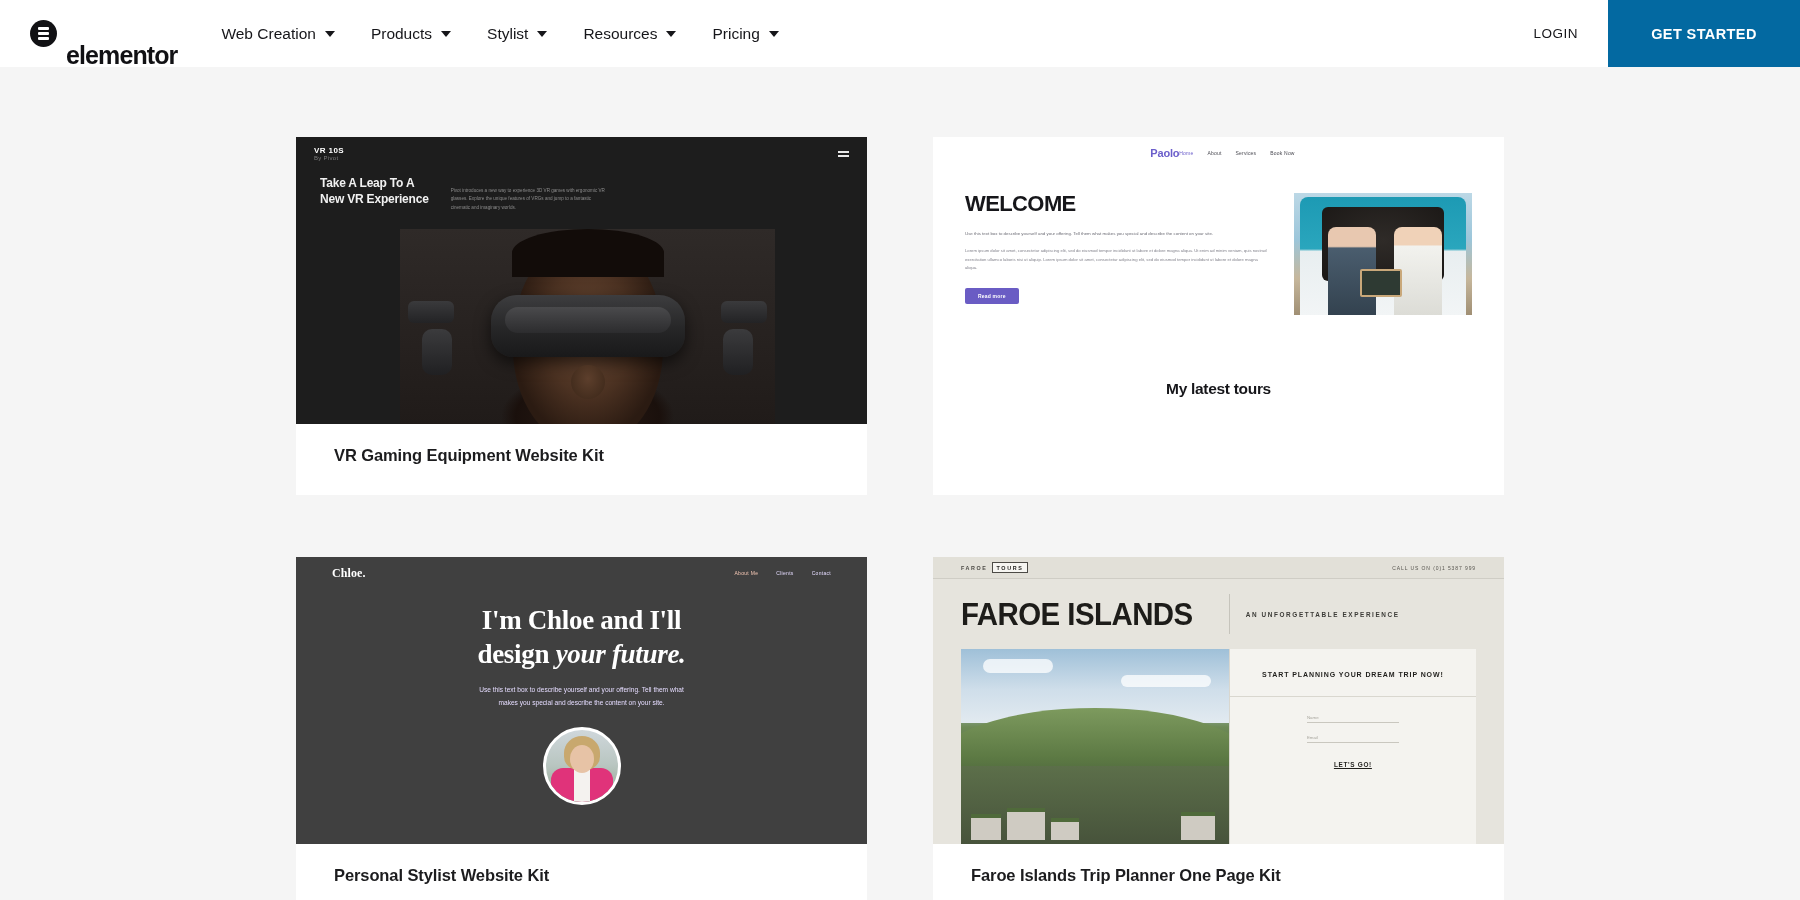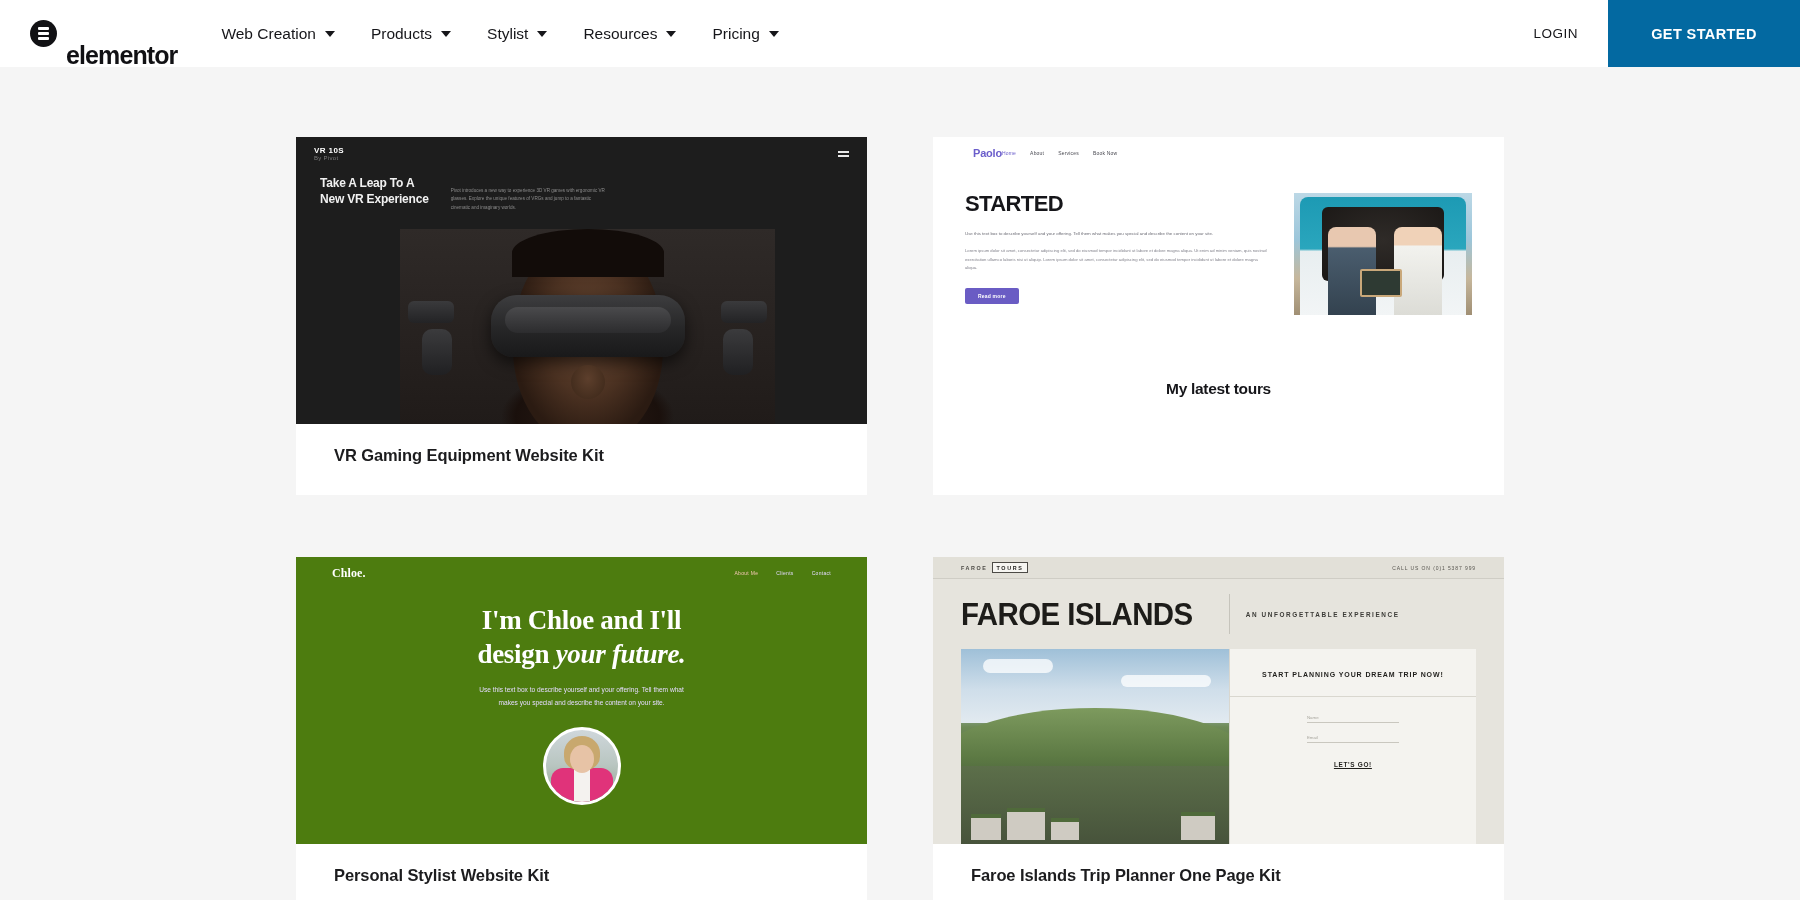--- a/index.html
+++ b/index.html
@@ -214,21 +214,21 @@
     position: absolute; left: 50%; transform: translateX(-50%);
     top: 136px; width: 34px; height: 34px;
     background: radial-gradient(ellipse at 50% 40%, #5d3f2c, #3a2618);
     border-radius: 50%;
   }
 
   
   .paolo { background: #ffffff; }
   .p-topbar {
     position: absolute; top: 0; left: 8px; right: 0; height: 32px;
-    display: flex; align-items: center; justify-content: flex-start;
+    display: flex; align-items: center; justify-content: center;
     padding: 0 32px;
     background: #ffffff;
   }
   .p-logo { font-size: 11px; font-weight: 700; color: #6b5ecb; letter-spacing: -0.2px; }
   .p-nav { display: flex; gap: 14px; }
   .p-nav span { font-size: 5px; color: #4a4a52; letter-spacing: 0.2px; }
   .p-nav span.active { color: #6b5ecb; }
   .p-main {
     position: absolute; top: 40px; left: 0; right: 0; bottom: 54px;
     display: flex; gap: 26px; padding: 0 32px;
@@ -282,21 +282,21 @@
     position: absolute; left: 0; right: 0; bottom: 0; height: 54px;
     background: #ffffff;
     display: flex; align-items: flex-start; justify-content: center;
     padding-top: 10px;
   }
   .p-tours-title {
     font-size: 15.5px; font-weight: 700; color: #16161a; letter-spacing: -0.3px;
   }
 
   
-  .chloe { background: #4d7c0f; }
+  .chloe { background: #404040; }
   .c-topbar {
     position: absolute; top: 0; left: 0; right: 0; height: 32px;
     display: flex; align-items: center; justify-content: space-between;
     padding: 0 36px;
   }
   .c-logo {
     font-family: "Liberation Serif", serif;
     font-size: 12px; font-weight: 700; color: #ffffff; letter-spacing: 0.1px;
   }
   .c-nav { display: flex; gap: 18px; }
@@ -521,21 +521,21 @@
         <div class="p-nav">
           <span class="active">Home</span>
           <span>About</span>
           <span>Services</span>
           <span>Book Now</span>
         </div>
       </div>
 
       <div class="p-main">
         <div class="p-left">
-          <div class="p-welcome">STARTED</div>
+          <div class="p-welcome">WELCOME</div>
           <div class="p-lede">Use this text box to describe yourself and your offering. Tell them what makes you special and describe the content on your site.</div>
           <div class="p-lorem">Lorem ipsum dolor sit amet, consectetur adipiscing elit, sed do eiusmod tempor incididunt ut labore et dolore magna aliqua. Ut enim ad minim veniam, quis nostrud exercitation ullamco laboris nisi ut aliquip. Lorem ipsum dolor sit amet, consectetur adipiscing elit, sed do eiusmod tempor incididunt ut labore et dolore magna aliqua.</div>
           <div class="p-btn">Read more</div>
         </div>
         <div class="p-right">
           <div class="p-van">
             <div class="p-vandoor"></div>
           </div>
           <div class="p-person-a"></div>
           <div class="p-person-b"></div>

